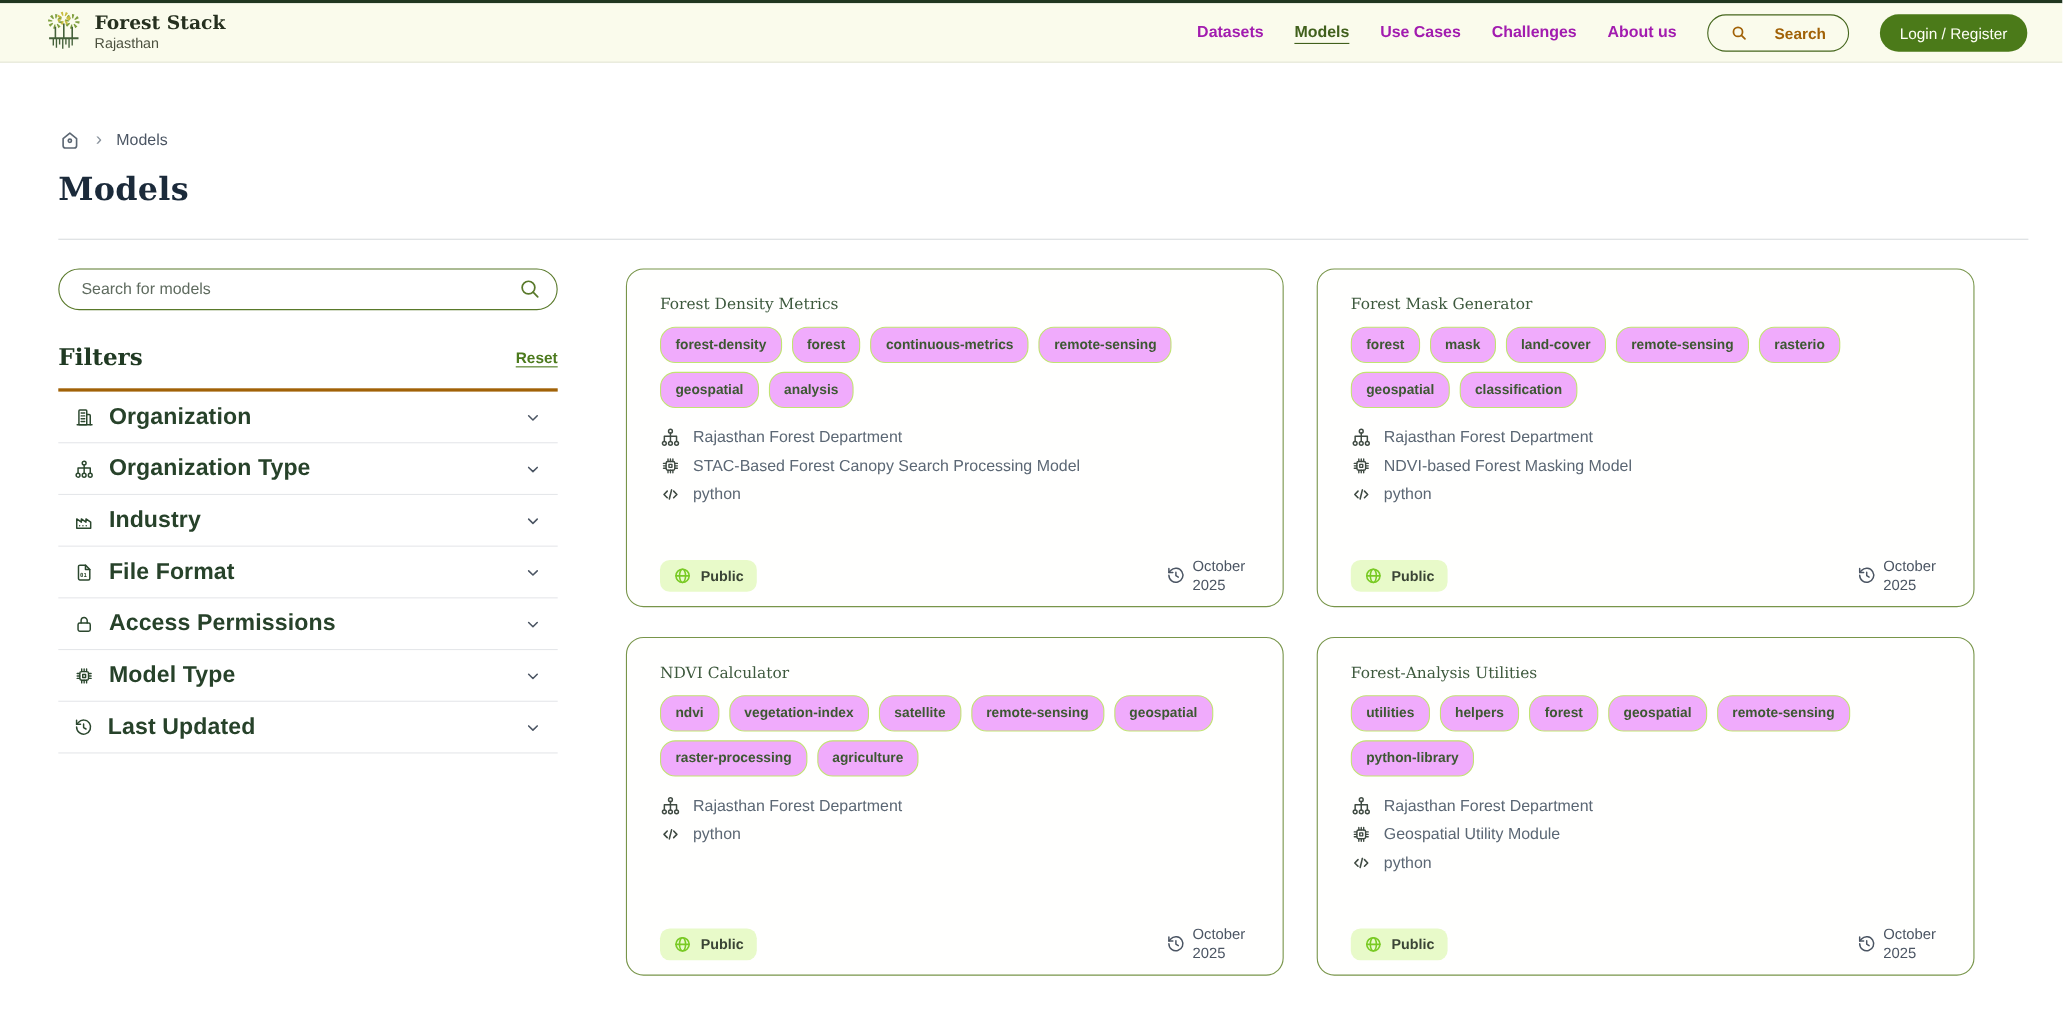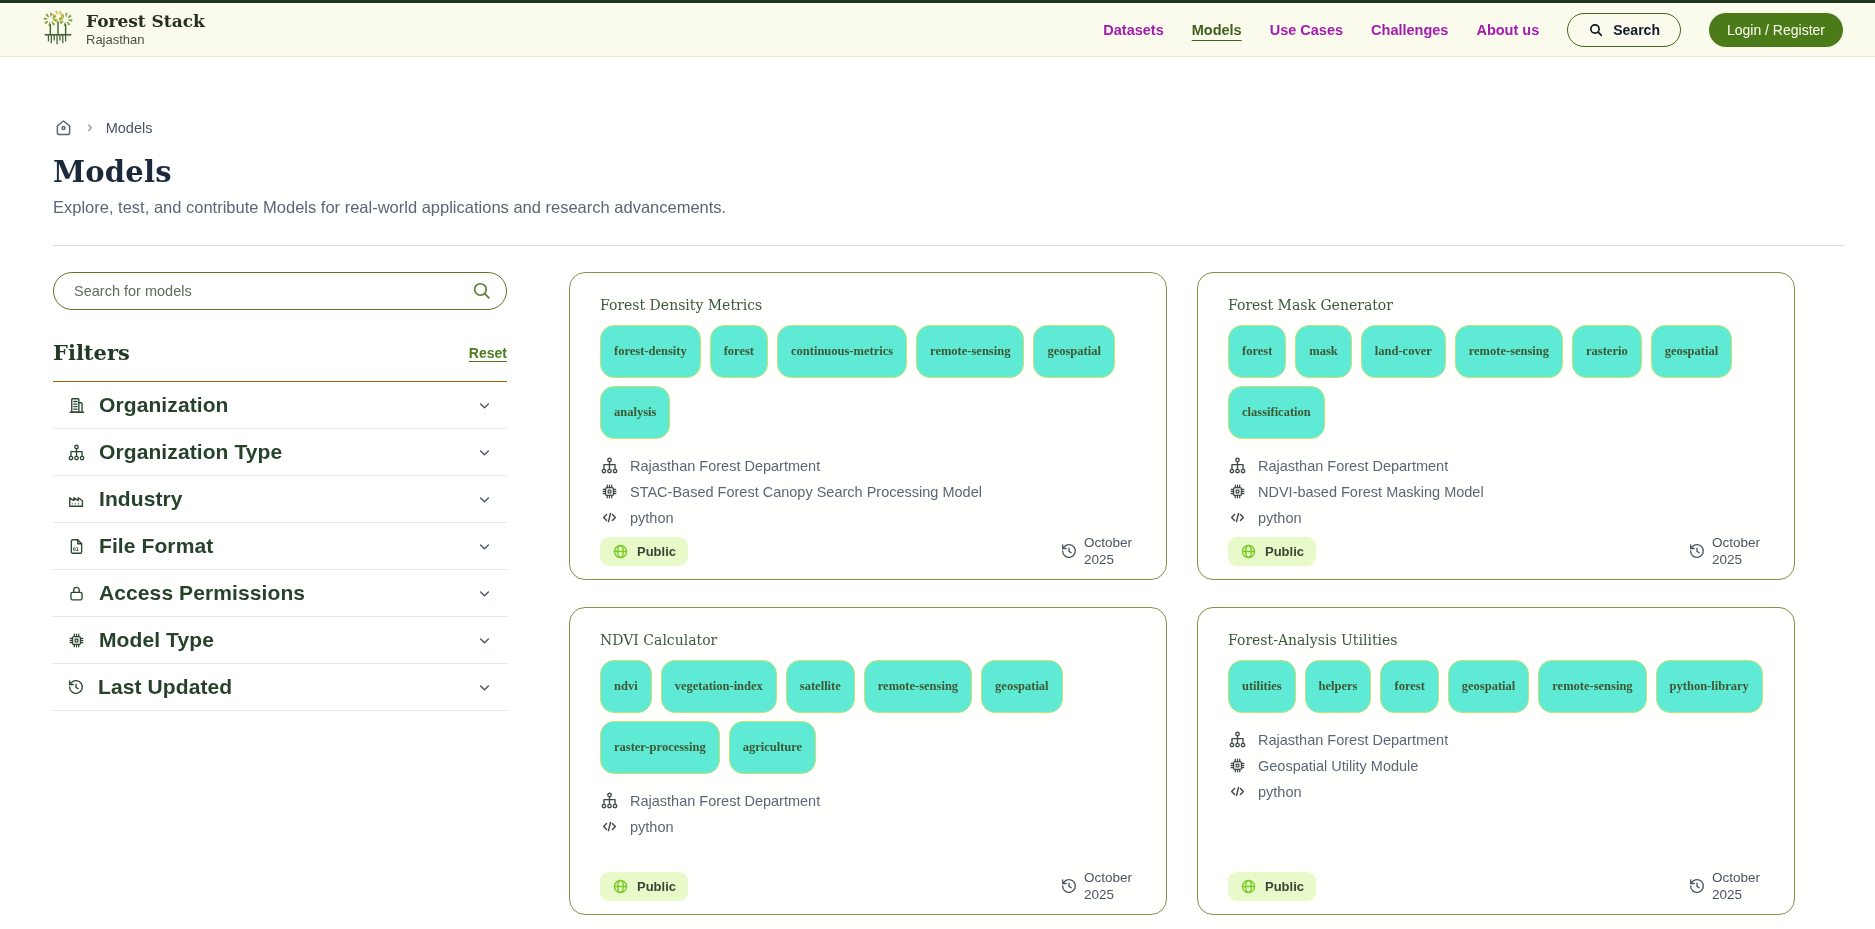--- a/index.html
+++ b/index.html
@@ -9,22 +9,22 @@
 
   
   header { height:54px; background:#fafbec; border-bottom:1px solid #e3e5d6;
     display:flex; align-items:center; justify-content:space-between; padding:0 32px 0 40px; }
   .brand { display:flex; align-items:center; gap:10px; cursor:pointer; }
   .brand-text .b-title { font-family:"DejaVu Serif", serif; font-weight:bold; font-size:17px; color:#26301f; line-height:1.15; }
   .brand-text .b-sub { font-size:13px; color:#4c513f; margin-top:1px; }
   nav { display:flex; align-items:center; gap:28px; }
   .nav-link { font-size:14.5px; color:#a21caf; font-weight:700; text-decoration:none; cursor:pointer; }
   .nav-link.active { color:#41601c; font-weight:700; text-decoration:underline; text-underline-offset:5px; }
-  .search-btn { display:flex; align-items:flex-start; gap:9px; border:1.6px solid #45661d; background:transparent;
-    color:#0f172a; font-weight:700; font-size:14px; border-radius:18px; padding:8px 20px; cursor:pointer; }
+  .search-btn { display:flex; align-items:flex-start; gap:24px; border:1.6px solid #45661d; background:transparent;
+    color:#a16207; font-weight:700; font-size:14px; border-radius:18px; padding:8px 20px; cursor:pointer; }
   .login-btn { border:none; background:#4b7a19; color:#fdfef5; font-weight:400; font-size:14px;
     border-radius:18px; padding:9px 18px; cursor:pointer;text-align:center; }
 
   
   main { padding:0 31px 0 53px; }
   .breadcrumb { margin-top:60px; display:flex; align-items:center; gap:13px; color:#5c6773; }
   .crumb-sep { font-size:17px; color:#8a939d; line-height:1; transform:translateY(-1px); }
   .crumb-current { font-size:14.5px; color:#4b5563; }
   h1.page-title { margin-top:17px; font-family:"DejaVu Serif", serif; font-size:29px; color:#1b2a3a; letter-spacing:.2px; }
   p.page-subtitle { margin-top:9px; font-size:16.5px; color:#5b6673; }
@@ -33,37 +33,37 @@
   .content { margin-top:26px; display:flex; align-items:flex-start;gap:16px; }
 
   
   aside { flex:0 0 454px; margin-right:46px; }
   .searchbox { position:relative; }
   .searchbox input { width:100%; height:38px; border:1.6px solid #59792a; border-radius:19px;
     padding:0 44px 0 20px; font-size:14.5px; color:#2e3a2e; background:#fff; outline:none; }
   .searchbox input::placeholder { color:#5f6b5f; }
   .searchbox .mag { position:absolute; right:15px; top:8px; color:#59792a; }
   .filters-head { margin-top:30px; display:flex; align-items:center; justify-content:space-between;
-    padding-bottom:16px; border-bottom:1px solid #a16207; }
+    padding-bottom:16px; border-bottom:3px solid #a16207; }
   .filters-title { font-family:"DejaVu Serif", serif; font-size:21px; color:#203a23; font-weight:bold; }
   .reset-link { font-size:14px; font-weight:700; color:#4c7a1d; text-decoration:underline; text-underline-offset:3px; cursor:pointer; }
   .filter-row { height:47px; display:flex; align-items:center; gap:13px; padding:0 14px;
     border-bottom:1px solid #e5e7ea; cursor:pointer; }
   .f-icon { color:#2b472e; display:flex; }
   .f-label { flex:1; font-size:21px; font-weight:700; color:#27422a; letter-spacing:.1px; }
   .chev { color:#4b5563; display:flex; }
 
   
   .cards { display:grid; grid-template-columns:598px 598px; gap:27px 30px; }
   .card { position:relative; width:598px; height:308px; background:#fffffe; border:1.2px solid #78954a;
     border-radius:16px; padding:24px 30px; cursor:pointer; }
   .card-title { font-family:"DejaVu Serif", serif; font-weight:normal; font-size:14px; color:#3c583c; }
   .tags { margin-top:12px; display:flex; flex-wrap:wrap; gap:8px 9px; }
-  .tag { border:1.3px solid #c1e472; color:#3d5833; background:#5eead4; font-size:12.5px; font-weight:700;
-    border-radius:14px; padding:18px 13px; line-height:1.2; white-space:nowrap;font-family:Liberation Serif, serif; }
+  .tag { border:1.3px solid #c1e472; color:#3d5833; background:#f0abfc; font-size:12.5px; font-weight:700;
+    border-radius:14px; padding:8px 13px; line-height:1.2; white-space:nowrap; }
   .meta { margin-top:17px; display:flex; flex-direction:column; gap:7px; }
   .meta-row { display:flex; align-items:center; gap:11px; color:#5b6774; font-size:14.5px; }
   .meta-row .m-icon { color:#3f4a42; display:flex; }
   .card-foot { position:absolute; left:30px; right:26px; bottom:10px;
     display:flex; align-items:center; justify-content:space-between;margin-top:33px; }
   .badge { display:inline-flex; align-items:center; gap:8px; background:#e8fac9; border-radius:9px;
     padding:6px 12px; }
   .badge .g-icon { color:#79ca24; display:flex; }
   .badge-text { font-size:13px; font-weight:700; color:#3a4435; }
   .updated { display:flex; align-items:center; gap:6px; color:#4b5563; }
@@ -120,21 +120,20 @@
       <svg width="21" height="21" viewBox="0 0 24 24" fill="none" stroke="currentColor" stroke-width="1.7" stroke-linecap="round" stroke-linejoin="round">
         <path d="M5 10.2 12 4.6l7 5.6v7.4a2.4 2.4 0 0 1-2.4 2.4H7.4A2.4 2.4 0 0 1 5 17.6Z"></path>
         <circle cx="12" cy="12.6" r="1.7"></circle>
       </svg>
     </span>
     <span class="crumb-sep">›</span>
     <span class="crumb-current">Models</span>
   </div>
 
   <h1 class="page-title">Models</h1>
-  <p class="page-subtitle">Explore, test, and contribute Models for real-world applications and research advancements.</p>
   <hr class="rule">
 
   <div class="content">
     <aside>
       <div class="searchbox">
         <input type="text" placeholder="Search for models" style="">
         <span class="mag">
           <svg width="21" height="21" viewBox="0 0 24 24" fill="none" stroke="currentColor" stroke-width="1.8" stroke-linecap="round">
             <circle cx="10.8" cy="10.8" r="6.6"></circle>
               <path d="M15.6 15.6 20.4 20.4"></path>

